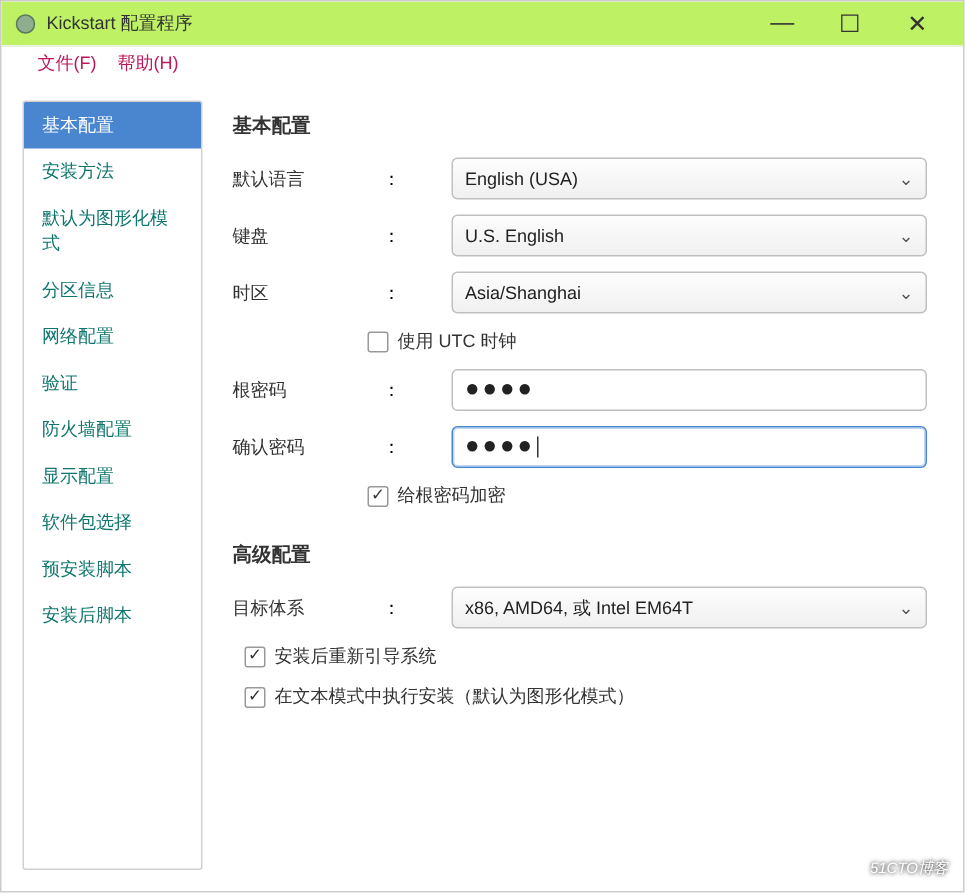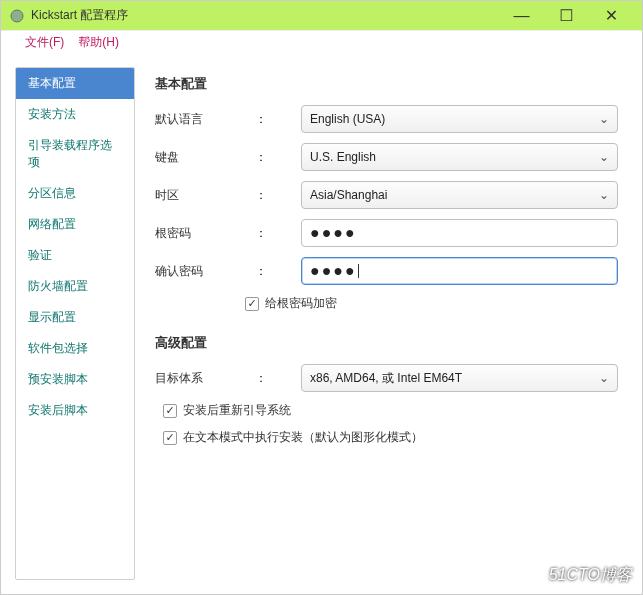--- a/index.html
+++ b/index.html
@@ -25,21 +25,21 @@
     .select { width: 100%; height: 28px; border: 1px solid #bfbfbf; border-radius: 4px; background: linear-gradient(#fdfdfd, #f0f0f0); padding: 0 8px; font-size: 12px; display: flex; align-items: center; justify-content: space-between; color: #222; }
     .select .chev { color: #555; }
     .text-input { width: 100%; height: 28px; border: 1px solid #bfbfbf; border-radius: 4px; padding: 0 8px; font-size: 12px; background: #fff; display:flex; align-items:center; color:#222; }
     .text-input.focused { border-color: #4a86cf; box-shadow: 0 0 0 1px rgba(74,134,207,0.35) inset; }
     .check-row { display: flex; align-items: center; margin-bottom: 10px; padding-left: 90px; font-size: 12px; color: #333; }
     .check-row .cb { width: 14px; height: 14px; border: 1px solid #999; border-radius: 2px; margin-right: 6px; display: inline-flex; align-items: center; justify-content: center; font-size: 11px; background:#fff; }
     .check-row .cb.checked::before { content: "✓"; color: #333; line-height: 1; }
     .check-row.no-indent { padding-left: 8px; }
     .dots { letter-spacing: 2px; font-size: 16px; line-height: 1; }
     .cursor-bar { width: 1px; height: 14px; background: #333; display: inline-block; margin-left: 1px; }
-    .watermark { position: absolute; right: 10px; bottom: 8px; font-size: 16px; color: #fff; font-style: italic; text-shadow: 0 0 3px rgba(0,0,0,0.6), 0 0 3px rgba(0,0,0,0.6); }
+    .watermark { position: absolute; right: 10px; bottom: 8px; font-size: 10px; color: #fff; font-style: italic; text-shadow: 0 0 3px rgba(0,0,0,0.6), 0 0 3px rgba(0,0,0,0.6); }
   </style>
 </head>
 <body>
 
 <div class="titlebar">
   <span class="app-icon">
     <svg viewBox="0 0 16 16">
         <circle cx="8" cy="8" r="6" fill="#8fae8f" stroke="#5a7a5a"></circle>
       </svg>
   </span>
@@ -53,21 +53,21 @@
 
 <div class="menubar">
   <span class="menu-item">文件(F)</span>
   <span class="menu-item">帮助(H)</span>
 </div>
 
 <div class="content">
   <div class="sidebar">
     <div class="side-item active">基本配置</div>
     <div class="side-item">安装方法</div>
-    <div class="side-item">引导装载程序选项</div>
+    <div class="side-item">默认为图形化模式</div>
     <div class="side-item">分区信息</div>
     <div class="side-item">网络配置</div>
     <div class="side-item">验证</div>
     <div class="side-item">防火墙配置</div>
     <div class="side-item">显示配置</div>
     <div class="side-item">软件包选择</div>
     <div class="side-item">预安装脚本</div>
     <div class="side-item">安装后脚本</div>
   </div>
 
@@ -100,20 +100,24 @@
       <span class="label">时区</span>
       <span class="colon">：</span>
       <div class="control">
         <div class="select">
           <span>Asia/Shanghai</span>
           <span class="chev">⌄</span>
         </div>
       </div>
     </div>
 
+    <div class="check-row">
+      <span class="cb"></span>
+      <span>使用 UTC 时钟</span>
+    </div>
 
     <div class="form-row">
       <span class="label">根密码</span>
       <span class="colon">：</span>
       <div class="control">
         <div class="text-input">
           <span class="dots">●●●●</span>
         </div>
       </div>
     </div>

